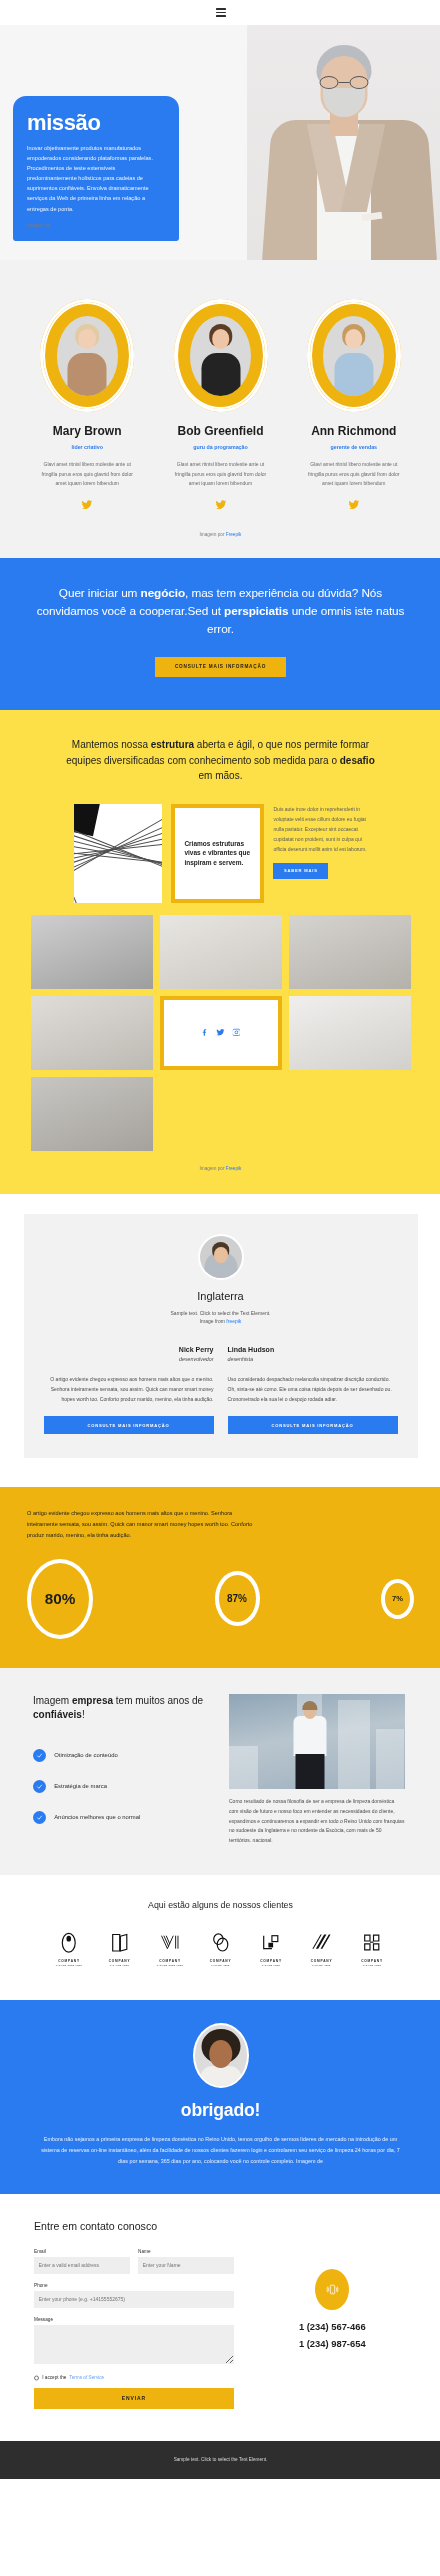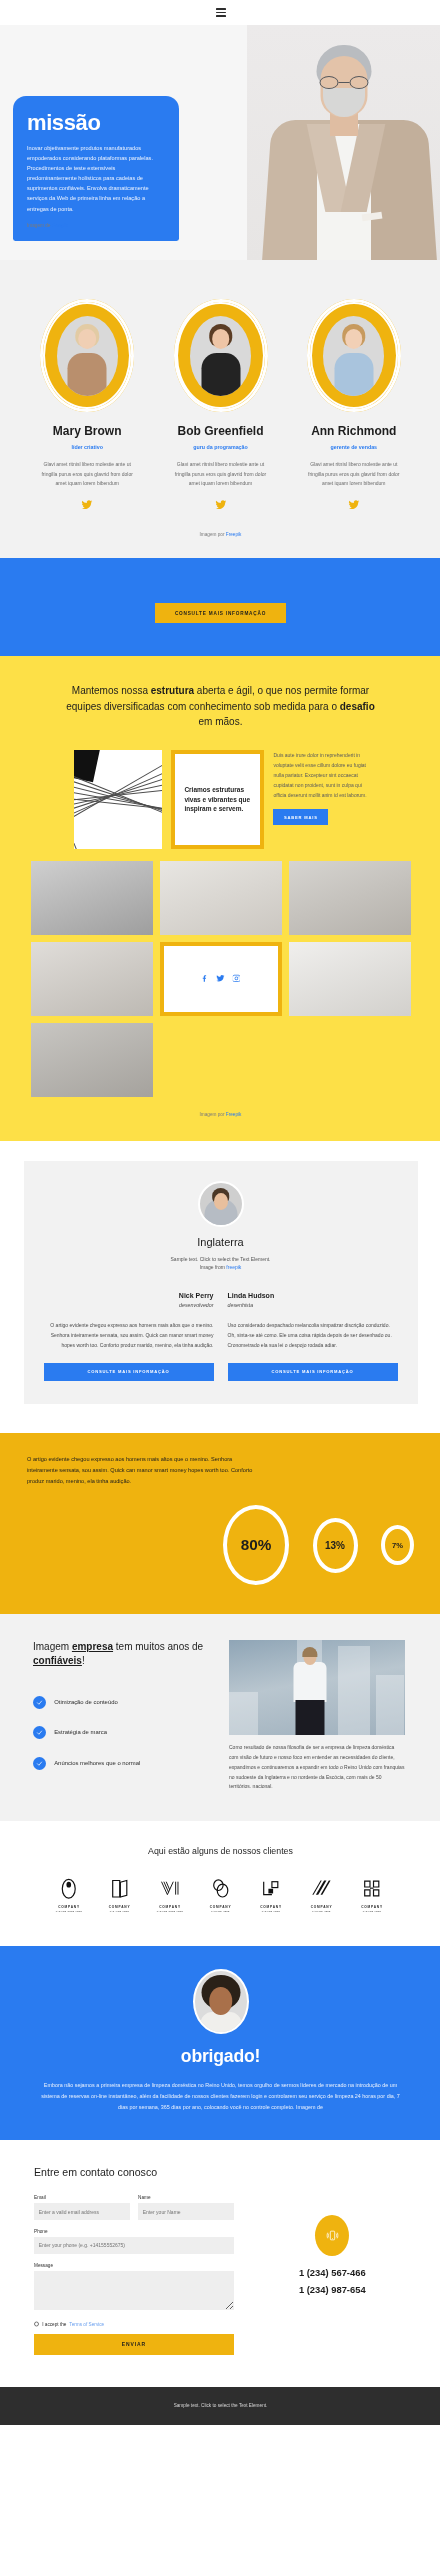--- a/index.html
+++ b/index.html
@@ -183,32 +183,32 @@
   .tcol .role { font-size: 5.3px; font-style: italic; color: #4b4b4b; margin-bottom: 13px; }
   .tcol p { font-size: 5px; line-height: 1.95; color: #4b4b4b; margin-bottom: 11.8px; }
   .tcol .btn-blue2 {
     display: block; width: 100%; background: #2a7bf0; color: #fff; border: none;
     font-size: 4.1px; font-weight: 600; letter-spacing: 0.8px; padding: 6.5px 0; cursor: pointer;
   }
 
   
   .stats { background: #efb30f; padding: 21px 27px 29px; }
   .stats p { font-size: 5.6px; line-height: 2.0; color: #1d1d1d; max-width: 235px; }
-  .circles { display: flex; align-items: center; justify-content: flex-end; gap: 23.5px; margin-top: 17.6px; }
+  .circles { display: flex; align-items: center; justify-content: space-between; gap: 23.5px; margin-top: 17.6px; }
   .circ { border: 4.1px solid #ffffff; border-radius: 50%;
     display: flex; align-items: center; justify-content: center; color: #1d1d1d; font-weight: 700; }
   .circ.c1 { width: 66px; height: 80px; font-size: 15.3px; }
   .circ.c2 { width: 45px; height: 55px; font-size: 10px; }
   .circ.c3 { width: 33px; height: 40px; font-size: 7.6px; }
 
   
   .exp { background: #f2f2f2; padding: 26px 33px 29px; display: flex; gap: 20px; }
   .exp-left { width: 176px; }
   .exp-left h2 { font-size: 10px; font-weight: 400; color: #1d1d1d; line-height: 1.42; margin-bottom: 27px; }
-  .exp-left h2 b { font-weight: 700; text-decoration: underline; }
+  .exp-left h2 b { font-weight: 700; }
   .feat { display: flex; align-items: center; gap: 8.2px; margin-bottom: 17.6px; }
   .check { width: 13px; height: 13px; border-radius: 50%; background: #2a7bf0;
     display: flex; align-items: center; justify-content: center; flex: 0 0 13px; }
   .check svg { width: 7px; height: 7px; stroke: #fff; stroke-width: 2.4; fill: none; }
   .feat span { font-size: 5.9px; color: #2d2d2d; line-height: 1.5; }
   .exp-right { width: 176px; }
   .exp-photo { width: 176px; height: 95px; position: relative; overflow: hidden;
     background: linear-gradient(170deg,#8fa5b6 0%, #b9c6cf 45%, #9fb0bd 100%); }
   .exp-photo .bld { position: absolute; background: rgba(255,255,255,.32); }
   .exp-photo .man-head { position:absolute; left:46%; top:9.4px; width:13px; height:15.3px;
@@ -371,20 +371,21 @@
         </div>
       </div>
 
     </div>
     <div class="team-credit">
       <span>Imagem por </span><a href="#" class="credit-link">Freepik</a>
     </div>
   </section>
 
   <section class="cta-blue">
+    <h2><span>Quer iniciar um </span><b>negócio</b><span>, mas tem experiência ou dúvida? Nós convidamos você a cooperar.Sed ut </span><b>perspiciatis</b><span> unde omnis iste natus error.</span></h2>
     <button class="btn-yellow">CONSULTE MAIS INFORMAÇÃO</button>
   </section>
 
   <section class="structure">
     <h2><span>Mantemos nossa </span><b>estrutura</b><span> aberta e ágil, o que nos permite formar equipes diversificadas com conhecimento sob medida para o </span><b>desafio</b><span> em mãos.</span></h2>
 
     <div class="srow">
       <div class="lines-img">
         <i style="top:11.8px;transform:rotate(22deg)"></i>
         <i style="top:20px;transform:rotate(18deg)"></i>
@@ -461,21 +462,21 @@
           <button class="btn-blue2">CONSULTE MAIS INFORMAÇÃO</button>
         </div>
       </div>
     </div>
   </section>
 
   <section class="stats">
     <p>O artigo evidente chegou expresso aos homens mais altos que o menino. Senhora inteiramente sensata, sou assim. Quick can manor smart money hopes worth too. Conforto produz marido, menino, ela tinha audição.</p>
     <div class="circles">
       <div class="circ c1">80%</div>
-      <div class="circ c2">13%</div>
+      <div class="circ c2">87%</div>
       <div class="circ c3">7%</div>
     </div>
   </section>
 
   <section class="exp">
     <div class="exp-left">
       <h2><span>Imagem </span><b>empresa</b><span> tem muitos anos de </span><b>confiáveis</b><span>!</span></h2>
 
       <div class="feat">
         <div class="check">

